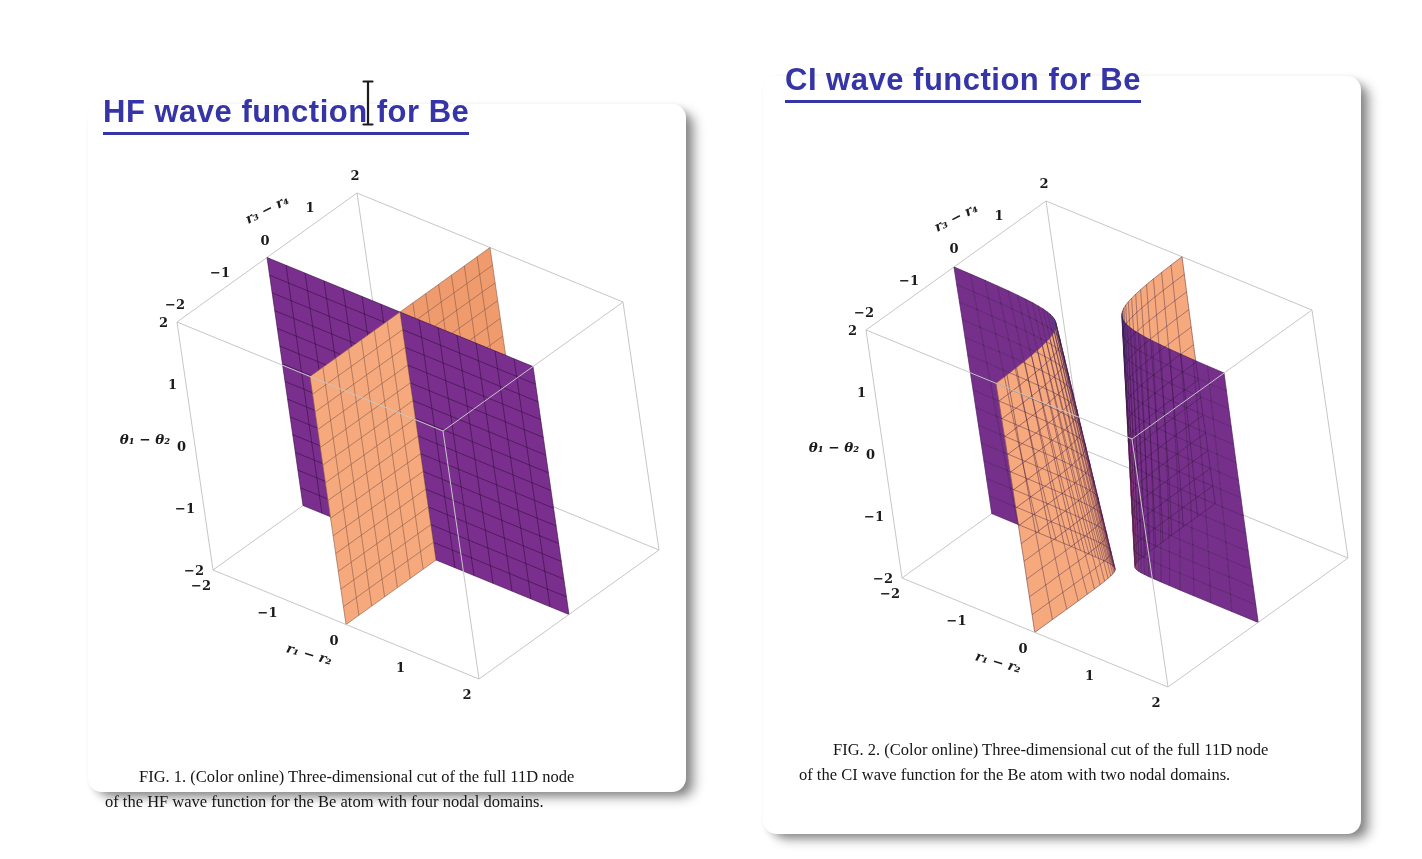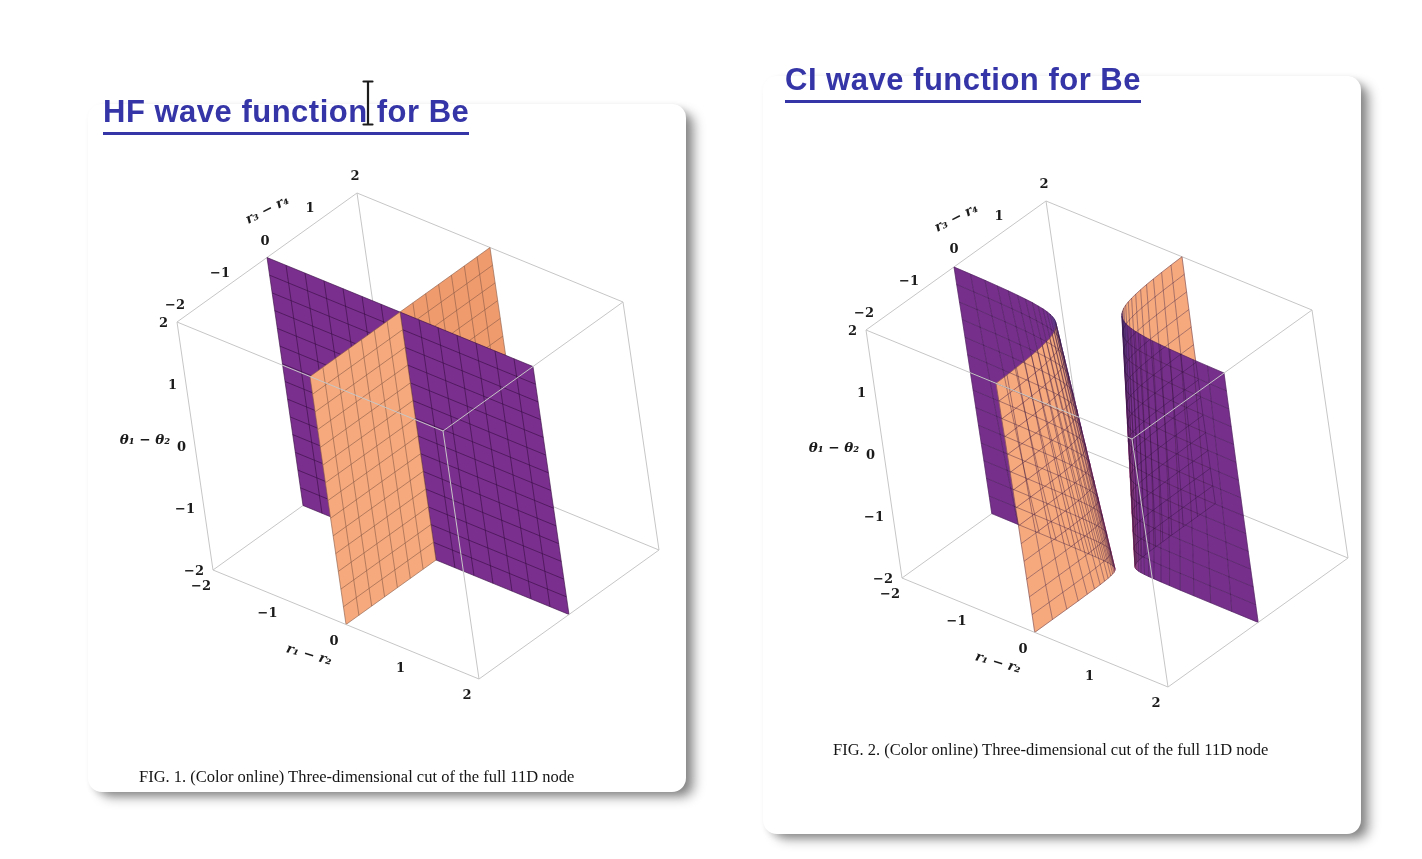--- a/index.html
+++ b/index.html
@@ -1076,23 +1076,25 @@
           <text fill="#1a1a1a" font-family="&quot;DejaVu Serif&quot;,&quot;Liberation Serif&quot;,serif" font-weight="bold" font-size="13.5px" x="997.0" y="666.5" text-anchor="middle" transform="rotate(16 997 666.5)" font-style="italic">r₁ − r₂</text>
         </g>
       </g>
     </svg>
 
   <div class="panel-title" id="title-right">CI wave function for Be</div>
   <div class="panel-title" id="title-left">HF wave function for Be</div>
 
   <div class="caption" id="caption-left">
     <div class="cap-line1">FIG. 1. (Color online) Three-dimensional cut of the full 11D node</div>
+    <div>of the HF wave function for the Be atom with four nodal domains.</div>
   </div>
   <div class="caption" id="caption-right">
     <div class="cap-line1">FIG. 2. (Color online) Three-dimensional cut of the full 11D node</div>
+    <div>of the CI wave function for the Be atom with two nodal domains.</div>
   </div>
 
 
   <div class="text-cursor">
     <svg width="14" height="48">
       <path d="M2.5,2.5 H11.5 M2.5,45.5 H11.5 M7,2.5 V45.5" stroke="#1c1c1c" stroke-width="2.2" fill="none" stroke-linecap="round"></path>
     </svg>
   </div>
 
 </div>

